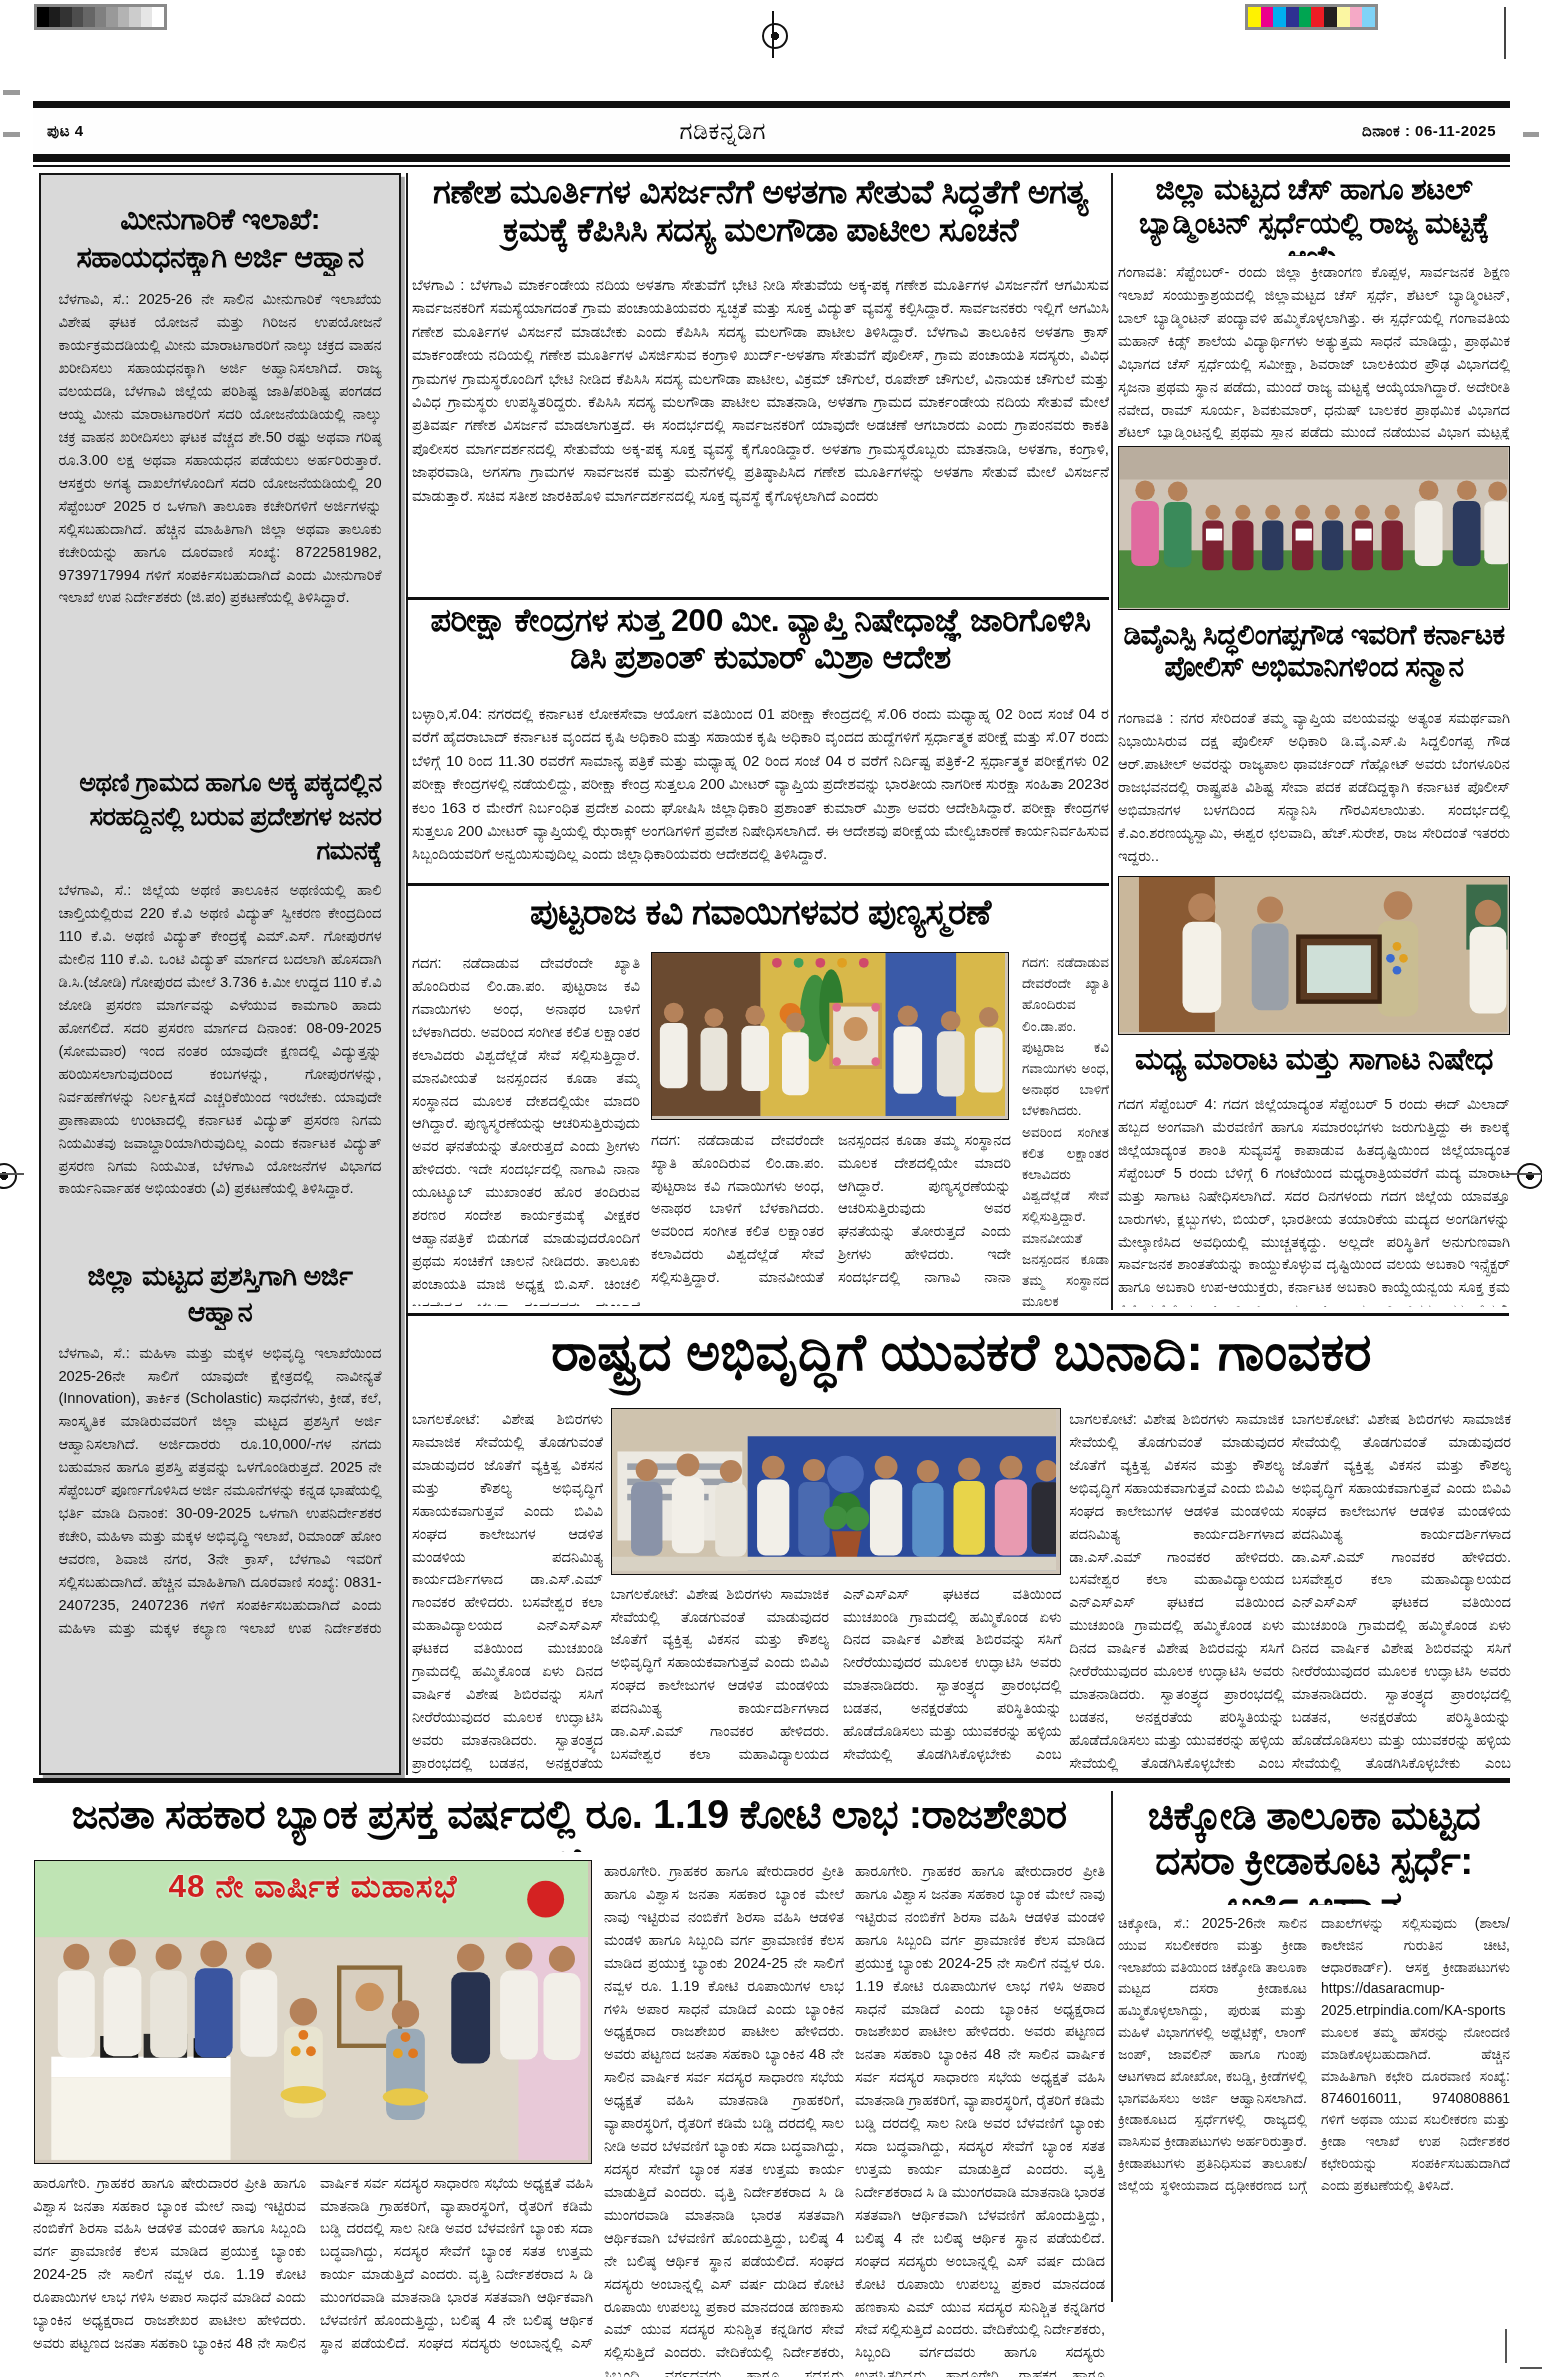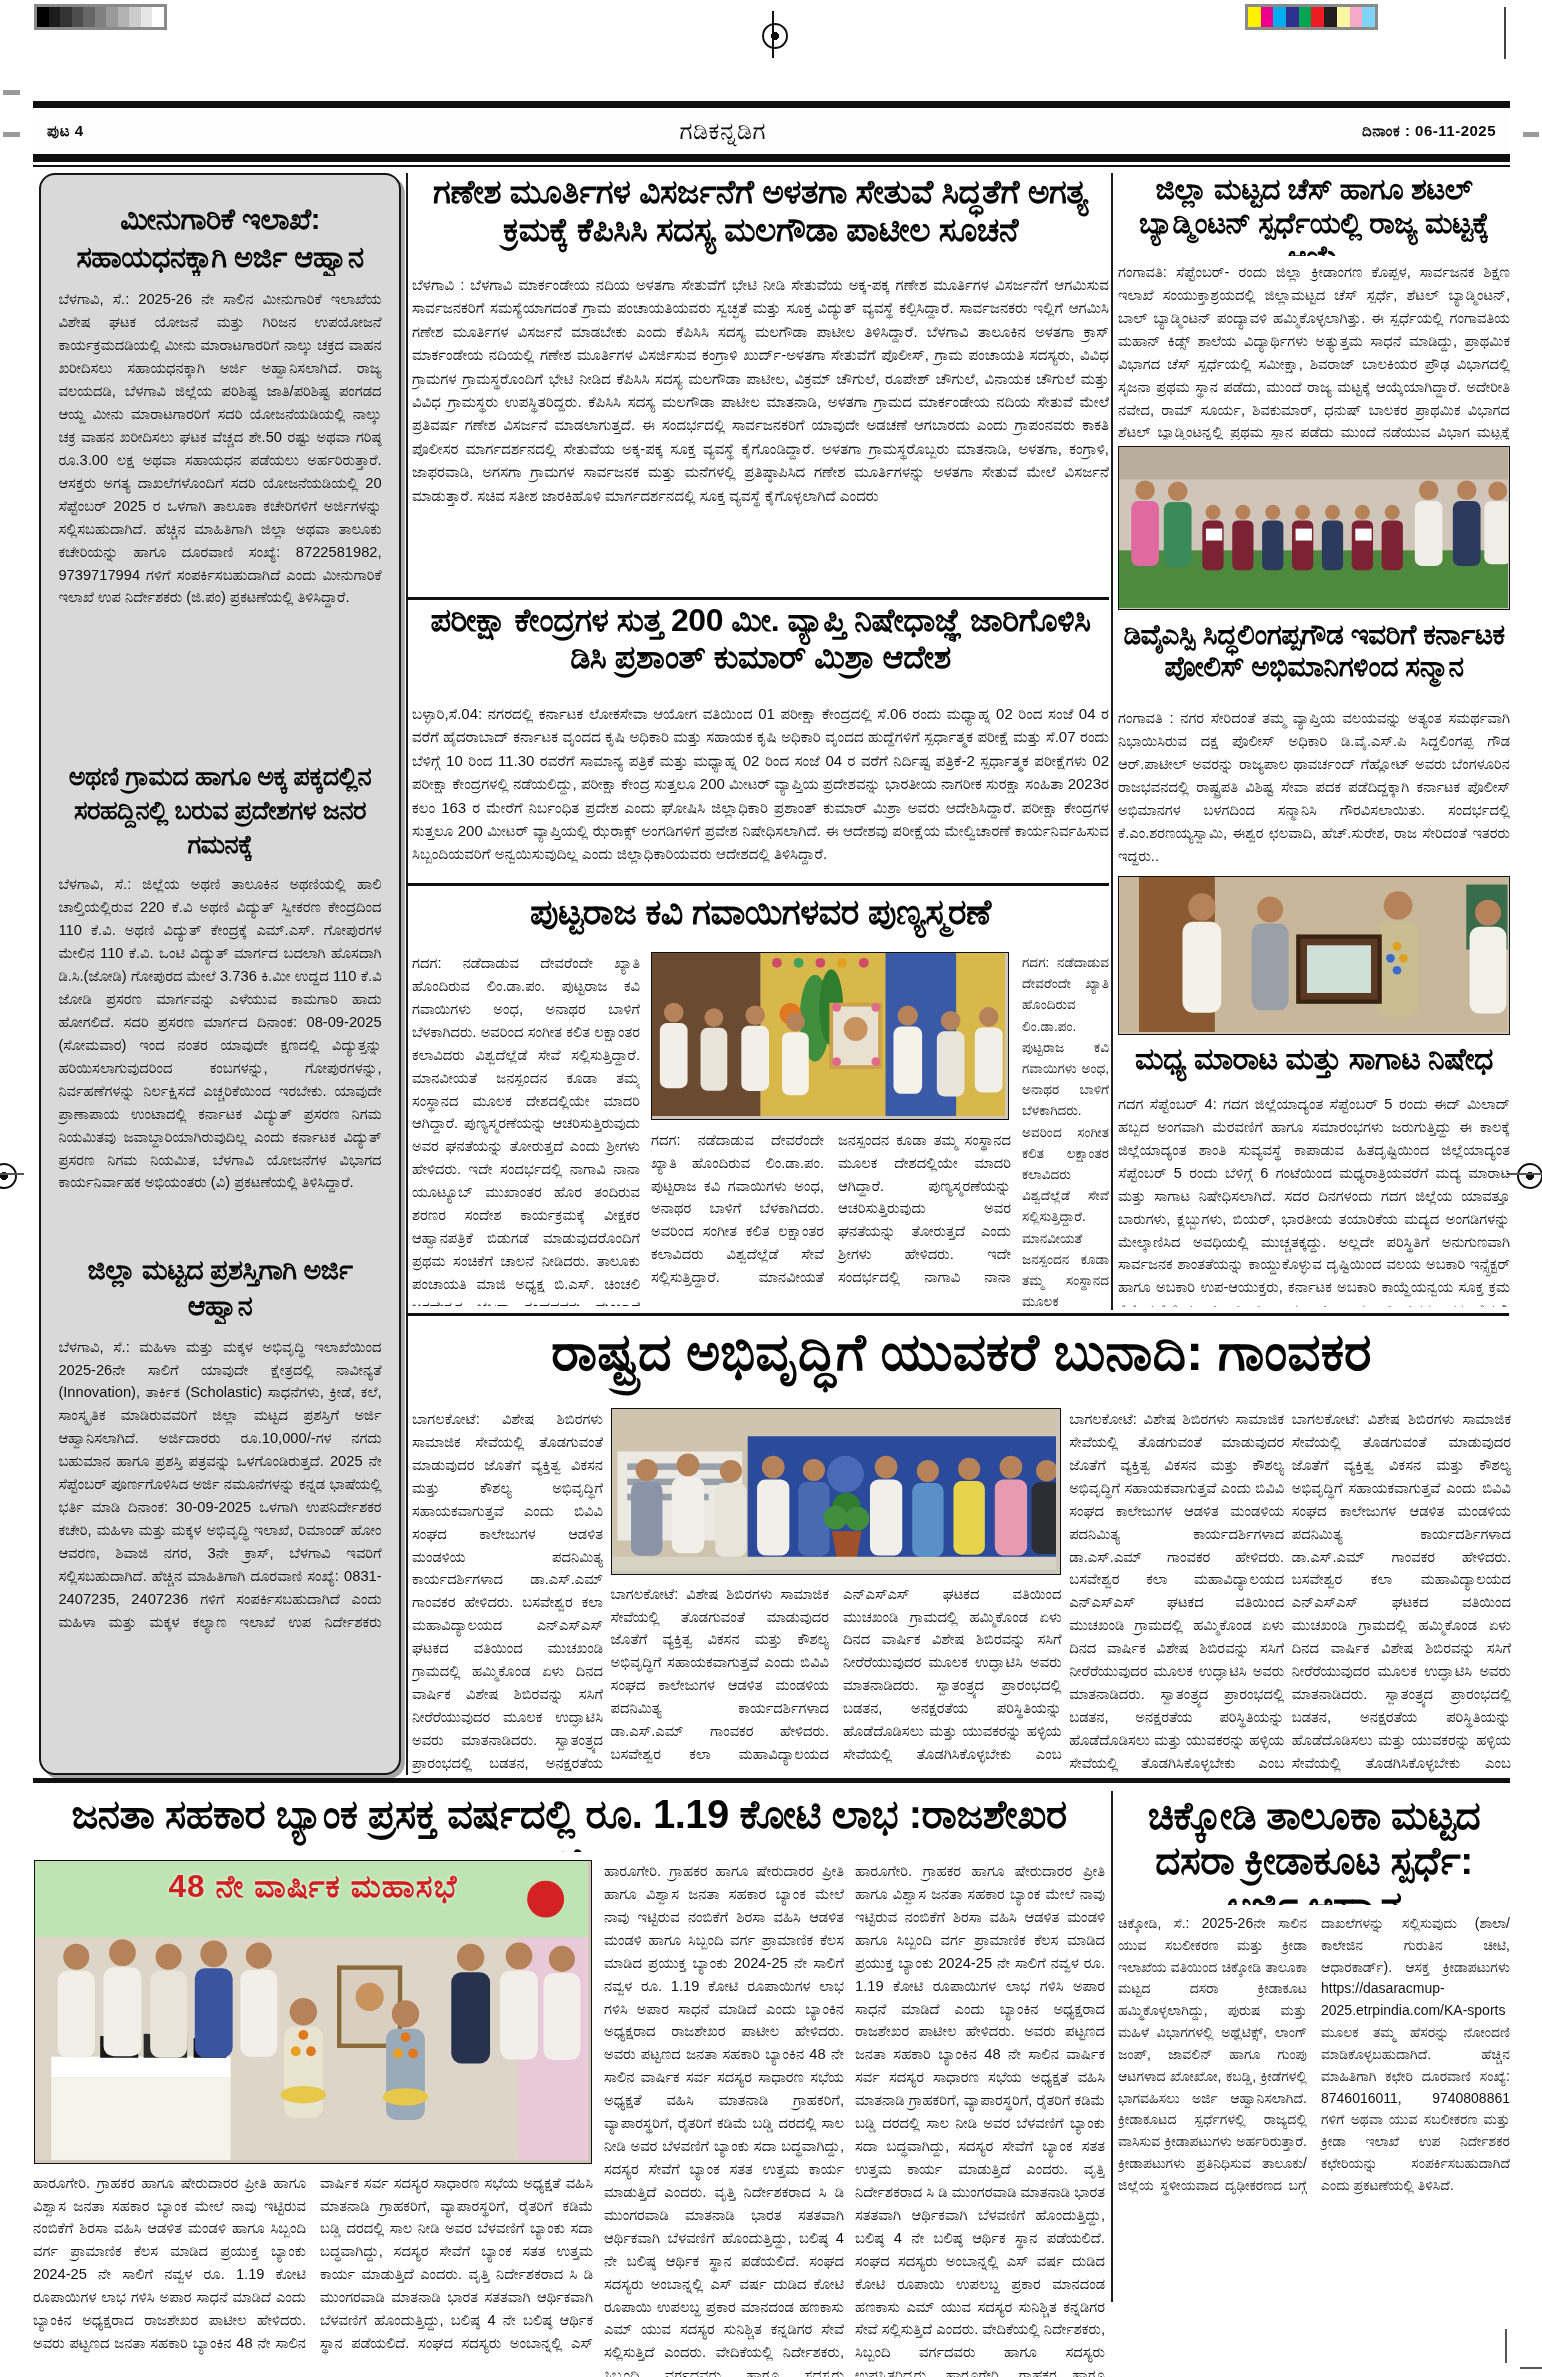--- a/index.html
+++ b/index.html
@@ -91,24 +91,24 @@
   <div class="abs" style="left:1505px;top:2329px;width:1.6px;height:34px;background:#555;"></div>
   <div class="abs" style="left:1520px;top:2367px;width:22px;height:1.6px;background:#555;"></div>
 
   <div class="abs masthead" style="left:33px;top:101px;width:1477px;height:61px;">
     <span class="mh">ಪುಟ 4</span>
     <span class="mh mh-title">ಗಡಿಕನ್ನಡಿಗ</span>
     <span class="mh">ದಿನಾಂಕ : 06-11-2025</span>
   </div>
   <div class="abs hrule" style="left:33px;top:165px;width:1477px;height:1.6px;"></div>
 
-  <div class="abs graybox" style="left:39px;top:173px;width:362px;height:1602px;border-radius:16px;">
+  <div class="abs graybox" style="left:39px;top:173px;width:362px;height:1602px;">
     <div class="head" style="font-size:29px;line-height:1.3;">ಮೀನುಗಾರಿಕೆ ಇಲಾಖೆ: ಸಹಾಯಧನಕ್ಕಾಗಿ ಅರ್ಜಿ ಆಹ್ವಾನ</div>
     <div class="btxt" style="height:470px;margin-top:8.7px;">ಬೆಳಗಾವಿ, ಸೆ.: 2025-26 ನೇ ಸಾಲಿನ ಮೀನುಗಾರಿಕೆ ಇಲಾಖೆಯ ವಿಶೇಷ ಘಟಕ ಯೋಜನೆ ಮತ್ತು ಗಿರಿಜನ ಉಪಯೋಜನೆ ಕಾರ್ಯಕ್ರಮದಡಿಯಲ್ಲಿ ಮೀನು ಮಾರಾಟಗಾರರಿಗೆ ನಾಲ್ಕು ಚಕ್ರದ ವಾಹನ ಖರೀದಿಸಲು ಸಹಾಯಧನಕ್ಕಾಗಿ ಅರ್ಜಿ ಅಹ್ವಾನಿಸಲಾಗಿದೆ. ರಾಜ್ಯ ವಲಯದಡಿ, ಬೆಳಗಾವಿ ಜಿಲ್ಲೆಯ ಪರಿಶಿಷ್ಟ ಜಾತಿ/ಪರಿಶಿಷ್ಟ ಪಂಗಡದ ಆಯ್ದ ಮೀನು ಮಾರಾಟಗಾರರಿಗೆ ಸದರಿ ಯೋಜನೆಯಡಿಯಲ್ಲಿ ನಾಲ್ಕು ಚಕ್ರ ವಾಹನ ಖರೀದಿಸಲು ಘಟಕ ವೆಚ್ಚದ ಶೇ.50 ರಷ್ಟು ಅಥವಾ ಗರಿಷ್ಠ ರೂ.3.00 ಲಕ್ಷ ಅಥವಾ ಸಹಾಯಧನ ಪಡೆಯಲು ಅರ್ಹರಿರುತ್ತಾರೆ. ಆಸಕ್ತರು ಅಗತ್ಯ ದಾಖಲೆಗಳೊಂದಿಗೆ ಸದರಿ ಯೋಜನೆಯಡಿಯಲ್ಲಿ 20 ಸೆಪ್ಟೆಂಬರ್ 2025 ರ ಒಳಗಾಗಿ ತಾಲೂಕಾ ಕಚೇರಿಗಳಿಗೆ ಅರ್ಜಿಗಳನ್ನು ಸಲ್ಲಿಸಬಹುದಾಗಿದೆ. ಹೆಚ್ಚಿನ ಮಾಹಿತಿಗಾಗಿ ಜಿಲ್ಲಾ ಅಥವಾ ತಾಲೂಕು ಕಚೇರಿಯನ್ನು ಹಾಗೂ ದೂರವಾಣಿ ಸಂಖ್ಯೆ: 8722581982, 9739717994 ಗಳಿಗೆ ಸಂಪರ್ಕಿಸಬಹುದಾಗಿದೆ ಎಂದು ಮೀನುಗಾರಿಕೆ ಇಲಾಖೆ ಉಪ ನಿರ್ದೇಶಕರು (ಜಿ.ಪಂ) ಪ್ರಕಟಣೆಯಲ್ಲಿ ತಿಳಿಸಿದ್ದಾರೆ.</div>
-    <div class="head" style="font-size:25.5px;line-height:1.32;margin-top:2px;">ಅಥಣಿ ಗ್ರಾಮದ ಹಾಗೂ ಅಕ್ಕ ಪಕ್ಕದಲ್ಲಿನ ಸರಹದ್ದಿನಲ್ಲಿ ಬರುವ ಪ್ರದೇಶಗಳ ಜನರ ಗಮನಕ್ಕೆ</div>
+    <div class="head" style="font-size:25.5px;line-height:1.32;margin-top:8px;text-align:right;">ಅಥಣಿ ಗ್ರಾಮದ ಹಾಗೂ ಅಕ್ಕ ಪಕ್ಕದಲ್ಲಿನ ಸರಹದ್ದಿನಲ್ಲಿ ಬರುವ ಪ್ರದೇಶಗಳ ಜನರ ಗಮನಕ್ಕೆ</div>
     <div class="btxt" style="height:380px;margin-top:7.6px;">ಬೆಳಗಾವಿ, ಸೆ.: ಜಿಲ್ಲೆಯ ಅಥಣಿ ತಾಲೂಕಿನ ಅಥಣಿಯಲ್ಲಿ ಹಾಲಿ ಚಾಲ್ತಿಯಲ್ಲಿರುವ 220 ಕೆ.ವಿ ಅಥಣಿ ವಿದ್ಯುತ್ ಸ್ವೀಕರಣ ಕೇಂದ್ರದಿಂದ 110 ಕೆ.ವಿ. ಅಥಣಿ ವಿದ್ಯುತ್ ಕೇಂದ್ರಕ್ಕೆ ಎಮ್.ಎಸ್. ಗೋಪುರಗಳ ಮೇಲಿನ 110 ಕೆ.ವಿ. ಒಂಟಿ ವಿದ್ಯುತ್ ಮಾರ್ಗದ ಬದಲಾಗಿ ಹೊಸದಾಗಿ ಡಿ.ಸಿ.(ಜೋಡಿ) ಗೋಪುರದ ಮೇಲೆ 3.736 ಕಿ.ಮೀ ಉದ್ದದ 110 ಕೆ.ವಿ ಜೋಡಿ ಪ್ರಸರಣ ಮಾರ್ಗವನ್ನು ಎಳೆಯುವ ಕಾಮಗಾರಿ ಹಾದು ಹೋಗಲಿದೆ. ಸದರಿ ಪ್ರಸರಣ ಮಾರ್ಗದ ದಿನಾಂಕ: 08-09-2025 (ಸೋಮವಾರ) ಇಂದ ನಂತರ ಯಾವುದೇ ಕ್ಷಣದಲ್ಲಿ ವಿದ್ಯುತ್ತನ್ನು ಹರಿಯಿಸಲಾಗುವುದರಿಂದ ಕಂಬಗಳನ್ನು, ಗೋಪುರಗಳನ್ನು, ನಿರ್ವಹಣೆಗಳನ್ನು ನಿರ್ಲಕ್ಷಿಸದೆ ಎಚ್ಚರಿಕೆಯಿಂದ ಇರಬೇಕು. ಯಾವುದೇ ಪ್ರಾಣಾಪಾಯ ಉಂಟಾದಲ್ಲಿ ಕರ್ನಾಟಕ ವಿದ್ಯುತ್ ಪ್ರಸರಣ ನಿಗಮ ನಿಯಮಿತವು ಜವಾಬ್ದಾರಿಯಾಗಿರುವುದಿಲ್ಲ ಎಂದು ಕರ್ನಾಟಕ ವಿದ್ಯುತ್ ಪ್ರಸರಣ ನಿಗಮ ನಿಯಮಿತ, ಬೆಳಗಾವಿ ಯೋಜನೆಗಳ ವಿಭಾಗದ ಕಾರ್ಯನಿರ್ವಾಹಕ ಅಭಿಯಂತರು (ವಿ) ಪ್ರಕಟಣೆಯಲ್ಲಿ ತಿಳಿಸಿದ್ದಾರೆ.</div>
     <div class="head" style="font-size:27px;line-height:1.3;margin-top:0;">ಜಿಲ್ಲಾ ಮಟ್ಟದ ಪ್ರಶಸ್ತಿಗಾಗಿ ಅರ್ಜಿ ಆಹ್ವಾನ</div>
     <div class="btxt" style="height:304px;margin-top:7.6px;">ಬೆಳಗಾವಿ, ಸೆ.: ಮಹಿಳಾ ಮತ್ತು ಮಕ್ಕಳ ಅಭಿವೃದ್ಧಿ ಇಲಾಖೆಯಿಂದ 2025-26ನೇ ಸಾಲಿಗೆ ಯಾವುದೇ ಕ್ಷೇತ್ರದಲ್ಲಿ ನಾವೀನ್ಯತೆ (Innovation), ತಾರ್ಕಿಕ (Scholastic) ಸಾಧನೆಗಳು, ಕ್ರೀಡೆ, ಕಲೆ, ಸಾಂಸ್ಕೃತಿಕ ಮಾಡಿರುವವರಿಗೆ ಜಿಲ್ಲಾ ಮಟ್ಟದ ಪ್ರಶಸ್ತಿಗೆ ಅರ್ಜಿ ಆಹ್ವಾನಿಸಲಾಗಿದೆ. ಅರ್ಜಿದಾರರು ರೂ.10,000/-ಗಳ ನಗದು ಬಹುಮಾನ ಹಾಗೂ ಪ್ರಶಸ್ತಿ ಪತ್ರವನ್ನು ಒಳಗೊಂಡಿರುತ್ತದೆ. 2025 ನೇ ಸೆಪ್ಟೆಂಬರ್ ಪೂರ್ಣಗೊಳಿಸಿದ ಅರ್ಜಿ ನಮೂನೆಗಳನ್ನು ಕನ್ನಡ ಭಾಷೆಯಲ್ಲಿ ಭರ್ತಿ ಮಾಡಿ ದಿನಾಂಕ: 30-09-2025 ಒಳಗಾಗಿ ಉಪನಿರ್ದೇಶಕರ ಕಚೇರಿ, ಮಹಿಳಾ ಮತ್ತು ಮಕ್ಕಳ ಅಭಿವೃದ್ಧಿ ಇಲಾಖೆ, ರಿಮಾಂಡ್ ಹೋಂ ಆವರಣ, ಶಿವಾಜಿ ನಗರ, 3ನೇ ಕ್ರಾಸ್, ಬೆಳಗಾವಿ ಇವರಿಗೆ ಸಲ್ಲಿಸಬಹುದಾಗಿದೆ. ಹೆಚ್ಚಿನ ಮಾಹಿತಿಗಾಗಿ ದೂರವಾಣಿ ಸಂಖ್ಯೆ: 0831-2407235, 2407236 ಗಳಿಗೆ ಸಂಪರ್ಕಿಸಬಹುದಾಗಿದೆ ಎಂದು ಮಹಿಳಾ ಮತ್ತು ಮಕ್ಕಳ ಕಲ್ಯಾಣ ಇಲಾಖೆ ಉಪ ನಿರ್ದೇಶಕರು ಪ್ರಕಟಣೆಯಲ್ಲಿ ತಿಳಿಸಿದ್ದಾರೆ.</div>
   </div>
   <div class="abs vrule" style="left:406px;top:173px;width:1.6px;height:1602px;"></div>
 
   <div class="abs head" style="left:412px;top:173px;width:697px;height:93px;font-size:33px;">ಗಣೇಶ ಮೂರ್ತಿಗಳ ವಿಸರ್ಜನೆಗೆ ಅಳತಗಾ ಸೇತುವೆ ಸಿದ್ಧತೆಗೆ ಅಗತ್ಯ ಕ್ರಮಕ್ಕೆ ಕೆಪಿಸಿಸಿ ಸದಸ್ಯ ಮಲಗೌಡಾ ಪಾಟೀಲ ಸೂಚನೆ</div>
   <div class="abs btxt" style="left:412px;top:273px;width:697px;height:319px;font-size:15px;">ಬೆಳಗಾವಿ : ಬೆಳಗಾವಿ ಮಾರ್ಕಂಡೇಯ ನದಿಯ ಅಳತಗಾ ಸೇತುವೆಗೆ ಭೇಟಿ ನೀಡಿ ಸೇತುವೆಯ ಅಕ್ಕ-ಪಕ್ಕ ಗಣೇಶ ಮೂರ್ತಿಗಳ ವಿಸರ್ಜನೆಗೆ ಆಗಮಿಸುವ ಸಾರ್ವಜನಕರಿಗೆ ಸಮಸ್ಯೆಯಾಗದಂತೆ ಗ್ರಾಮ ಪಂಚಾಯತಿಯವರು ಸ್ವಚ್ಛತೆ ಮತ್ತು ಸೂಕ್ತ ವಿದ್ಯುತ್ ವ್ಯವಸ್ಥೆ ಕಲ್ಪಿಸಿದ್ದಾರೆ. ಸಾರ್ವಜನಕರು ಇಲ್ಲಿಗೆ ಆಗಮಿಸಿ ಗಣೇಶ ಮೂರ್ತಿಗಳ ವಿಸರ್ಜನೆ ಮಾಡಬೇಕು ಎಂದು ಕೆಪಿಸಿಸಿ ಸದಸ್ಯ ಮಲಗೌಡಾ ಪಾಟೀಲ ತಿಳಿಸಿದ್ದಾರೆ. ಬೆಳಗಾವಿ ತಾಲೂಕಿನ ಅಳತಗಾ ಕ್ರಾಸ್ ಮಾರ್ಕಂಡೇಯ ನದಿಯಲ್ಲಿ ಗಣೇಶ ಮೂರ್ತಿಗಳ ವಿಸರ್ಜಿಸುವ ಕಂಗ್ರಾಳಿ ಖುರ್ದ್-ಅಳತಗಾ ಸೇತುವೆಗೆ ಪೊಲೀಸ್, ಗ್ರಾಮ ಪಂಚಾಯತಿ ಸದಸ್ಯರು, ವಿವಿಧ ಗ್ರಾಮಗಳ ಗ್ರಾಮಸ್ಥರೊಂದಿಗೆ ಭೇಟಿ ನೀಡಿದ ಕೆಪಿಸಿಸಿ ಸದಸ್ಯ ಮಲಗೌಡಾ ಪಾಟೀಲ, ವಿಕ್ರಮ್ ಚೌಗುಲೆ, ರೂಪೇಶ್ ಚೌಗುಲೆ, ವಿನಾಯಕ ಚೌಗುಲೆ ಮತ್ತು ವಿವಿಧ ಗ್ರಾಮಸ್ಥರು ಉಪಸ್ಥಿತರಿದ್ದರು. ಕೆಪಿಸಿಸಿ ಸದಸ್ಯ ಮಲಗೌಡಾ ಪಾಟೀಲ ಮಾತನಾಡಿ, ಅಳತಗಾ ಗ್ರಾಮದ ಮಾರ್ಕಂಡೇಯ ನದಿಯ ಸೇತುವೆ ಮೇಲೆ ಪ್ರತಿವರ್ಷ ಗಣೇಶ ವಿಸರ್ಜನೆ ಮಾಡಲಾಗುತ್ತದೆ. ಈ ಸಂದರ್ಭದಲ್ಲಿ ಸಾರ್ವಜನಕರಿಗೆ ಯಾವುದೇ ಅಡಚಣೆ ಆಗಬಾರದು ಎಂದು ಗ್ರಾಪಂನವರು ಕಾಕತಿ ಪೊಲೀಸರ ಮಾರ್ಗದರ್ಶನದಲ್ಲಿ ಸೇತುವೆಯ ಅಕ್ಕ-ಪಕ್ಕ ಸೂಕ್ತ ವ್ಯವಸ್ಥೆ ಕೈಗೊಂಡಿದ್ದಾರೆ. ಅಳತಗಾ ಗ್ರಾಮಸ್ಥರೊಬ್ಬರು ಮಾತನಾಡಿ, ಅಳತಗಾ, ಕಂಗ್ರಾಳಿ, ಜಾಫರವಾಡಿ, ಅಗಸಗಾ ಗ್ರಾಮಗಳ ಸಾರ್ವಜನಕ ಮತ್ತು ಮನೆಗಳಲ್ಲಿ ಪ್ರತಿಷ್ಠಾಪಿಸಿದ ಗಣೇಶ ಮೂರ್ತಿಗಳನ್ನು ಅಳತಗಾ ಸೇತುವೆ ಮೇಲೆ ವಿಸರ್ಜನೆ ಮಾಡುತ್ತಾರೆ. ಸಚಿವ ಸತೀಶ ಜಾರಕಿಹೊಳಿ ಮಾರ್ಗದರ್ಶನದಲ್ಲಿ ಸೂಕ್ತ ವ್ಯವಸ್ಥೆ ಕೈಗೊಳ್ಳಲಾಗಿದೆ ಎಂದರು</div>
 
   <div class="abs hrule" style="left:406px;top:597px;width:703px;height:3.3px;"></div>

